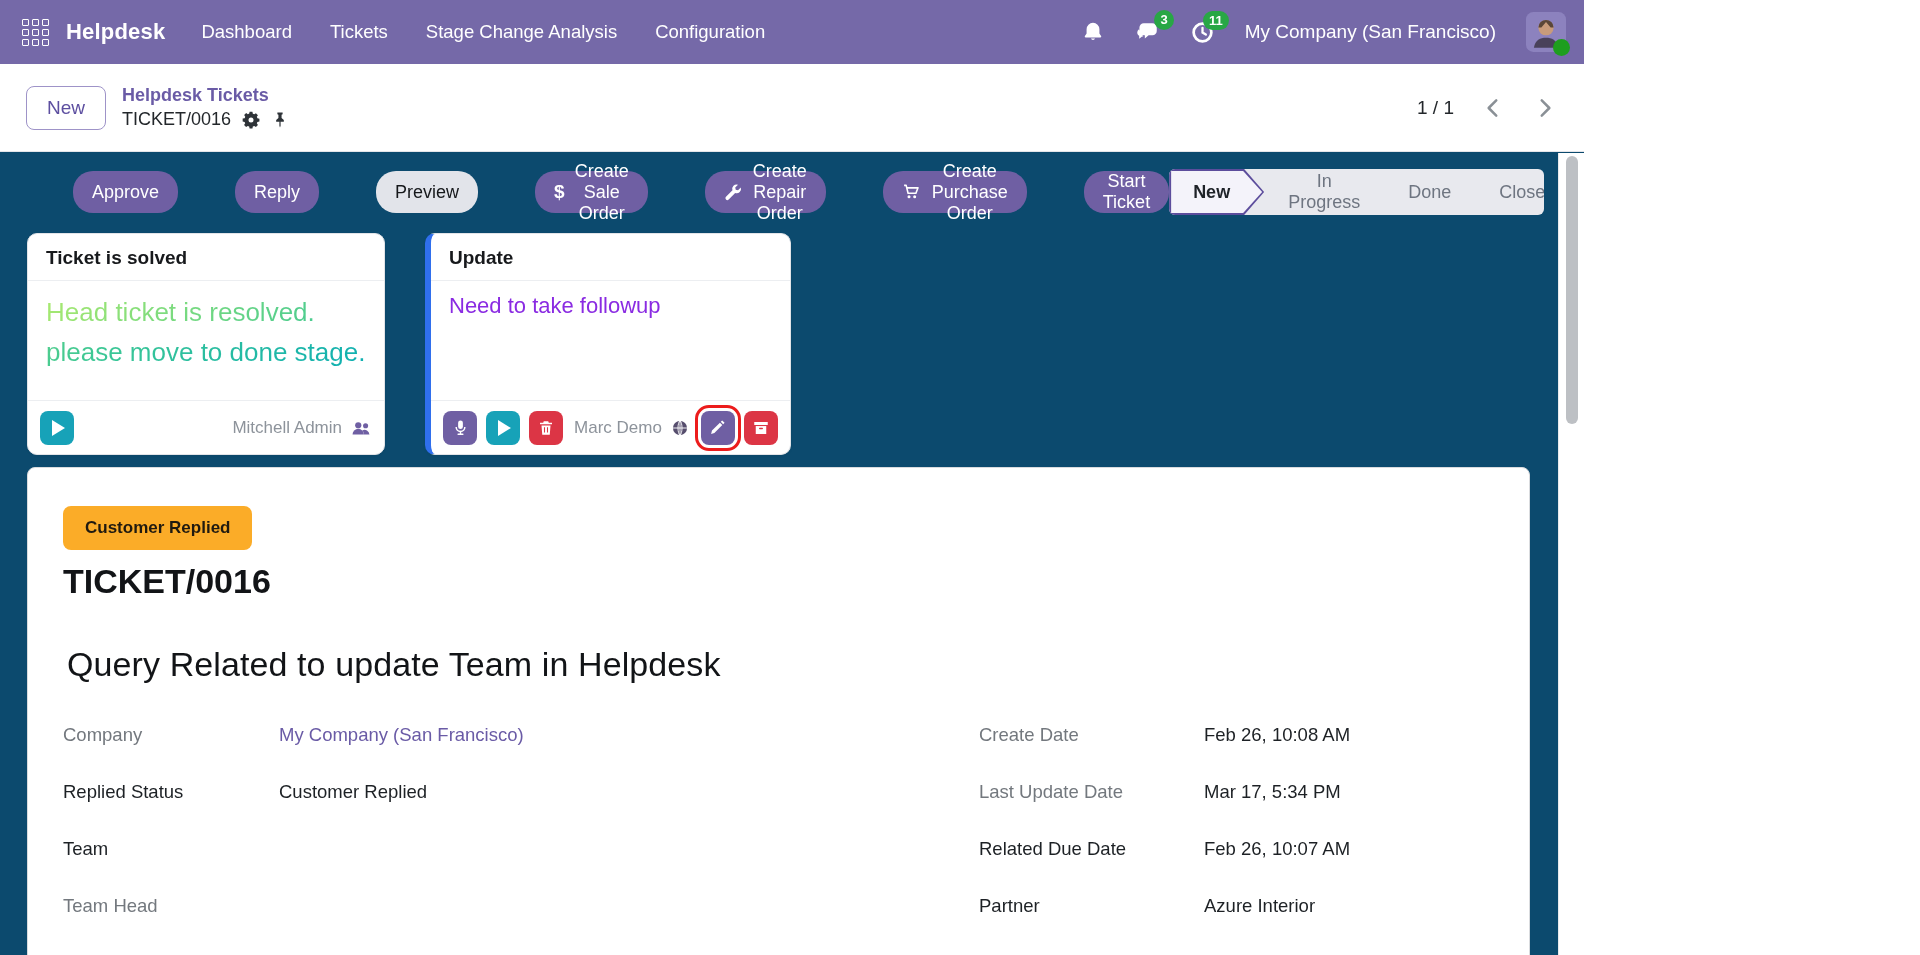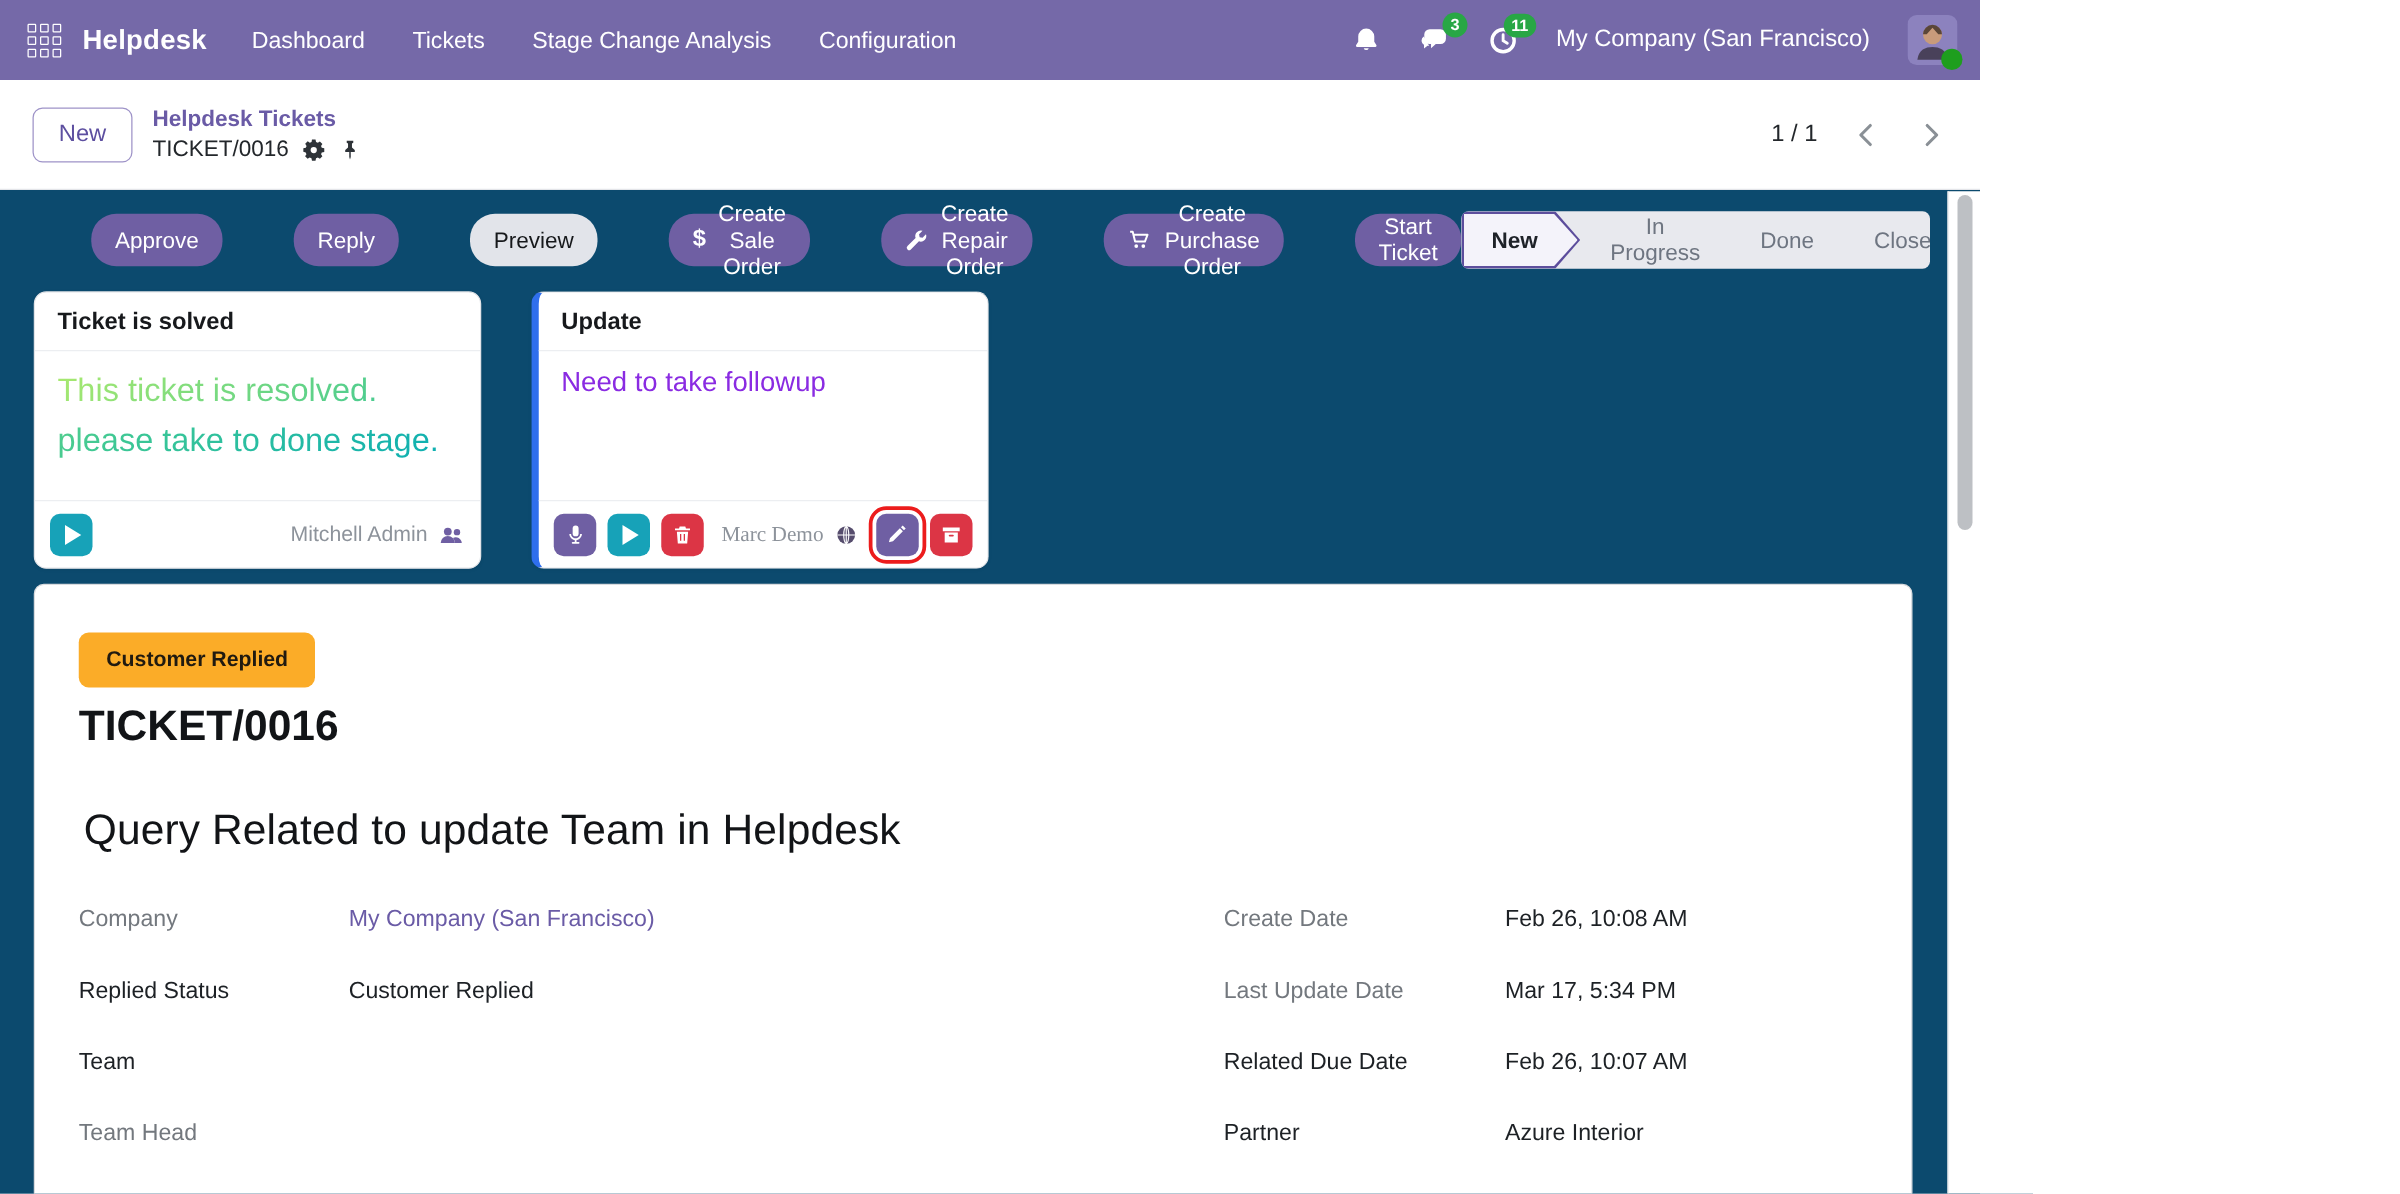--- a/index.html
+++ b/index.html
@@ -52,21 +52,21 @@
   .note-header { padding:13px 18px 11px; font-size:19px; font-weight:700; color:#17191C; border-bottom:1px solid #ECEEF1; }
   .note-body { flex:1; padding:12px 18px; }
   .gradient-text { font-size:26px; line-height:1.52; background:linear-gradient(135deg,#A9E96F 0%,#3CC795 55%,#0EAFB2 100%); -webkit-background-clip:text; background-clip:text; color:transparent; }
   .violet-text { font-size:22px; color:#8A2BE2; }
   .note-footer { border-top:1px solid #ECEEF1; padding:9px 12px; display:flex; align-items:center; gap:9px; min-height:54px; }
   .icon-btn { width:34px; height:34px; border:none; border-radius:8px; display:flex; align-items:center; justify-content:center; cursor:pointer; flex:none; }
   .teal { background:#17A2B8; } .purple { background:#6F5FA3; } .red { background:#DC3545; }
   .tri { width:0; height:0; border-left:13px solid #fff; border-top:8px solid transparent; border-bottom:8px solid transparent; margin-left:3px; }
   .author { display:flex; align-items:center; gap:8px; color:#8D939B; font-size:17px; }
   .author.push-right { margin-left:auto; }
-  .author.centered { margin:0 auto;font-family:Liberation Serif, serif; }
+  .author.centered { margin:0 auto; }
   .annotated { outline:3px solid #EC1C1C; outline-offset:3px; }
 
   
   .sheet { margin:12px 54px 0 27px; min-height:500px; background:#fff; border:1px solid #D9DBDE; border-radius:8px 8px 0 0; padding:38px 35px 0; }
   .stage-badge { display:inline-block; background:#FBAC28; color:#201A10; font-size:17px; font-weight:700; padding:12px 22px; border-radius:8px; }
   .ref-title { margin-top:12px; font-size:34px; font-weight:700; color:#121417; }
   .subject { margin-top:44px; padding-left:4px; font-size:34px; font-weight:450; color:#121417; letter-spacing:.1px; }
   .fields { margin-top:40px; display:grid; grid-template-columns:916px 1fr; }
   .field-row { display:grid; grid-template-columns:216px 1fr; min-height:57px; align-items:start; font-size:18.5px; }
   .fcol.right .field-row { grid-template-columns:225px 1fr; }
@@ -219,21 +219,21 @@
         </svg>
       <button class="stage">...</button>
     </div>
   </div>
 
   <div class="notes">
 
     <div class="note-card">
       <div class="note-header">Ticket is solved</div>
       <div class="note-body">
-        <span class="gradient-text">This ticket is resolved. please take to done stage.</span>
+        <span class="gradient-text">Head ticket is resolved. please move to done stage.</span>
       </div>
       <div class="note-footer">
         <button class="icon-btn teal" title="Play">
           <span class="tri"></span>
         </button>
         <span class="author push-right">
           <span>Mitchell Admin</span>
           <span class="icon-plain">
             <svg viewBox="0 0 24 24" width="22" height="22">
                 <circle cx="9" cy="9" r="3.4" fill="#6F5FA3"></circle>

